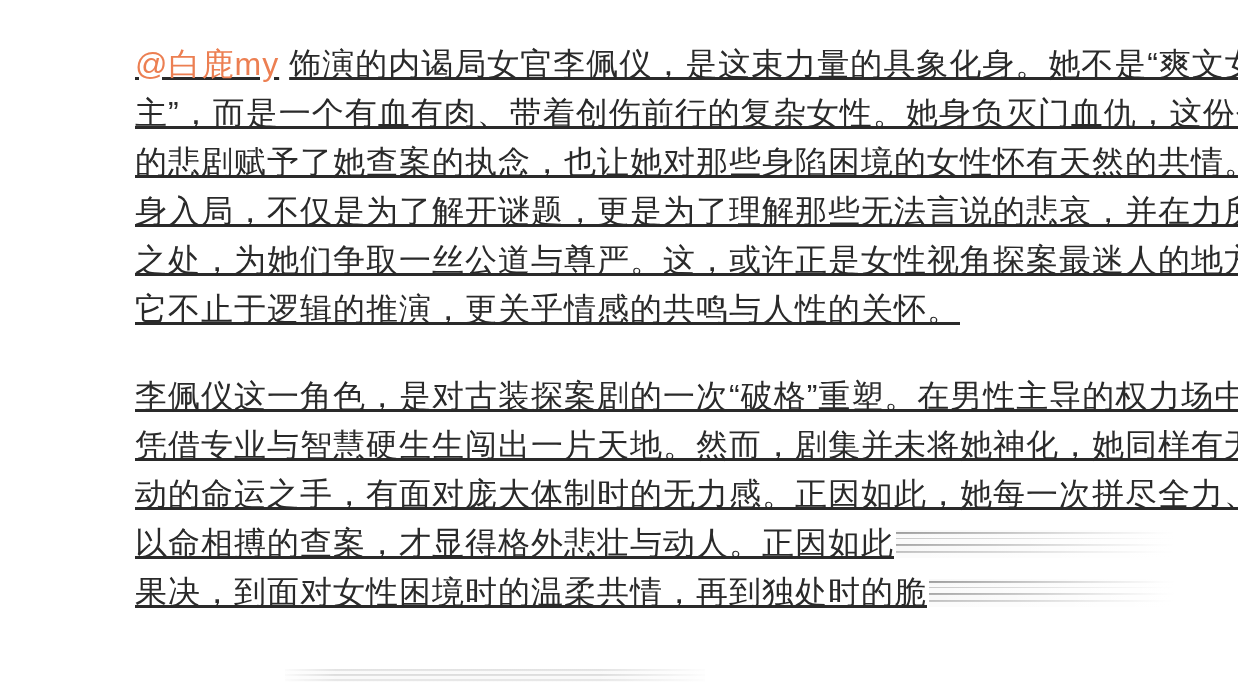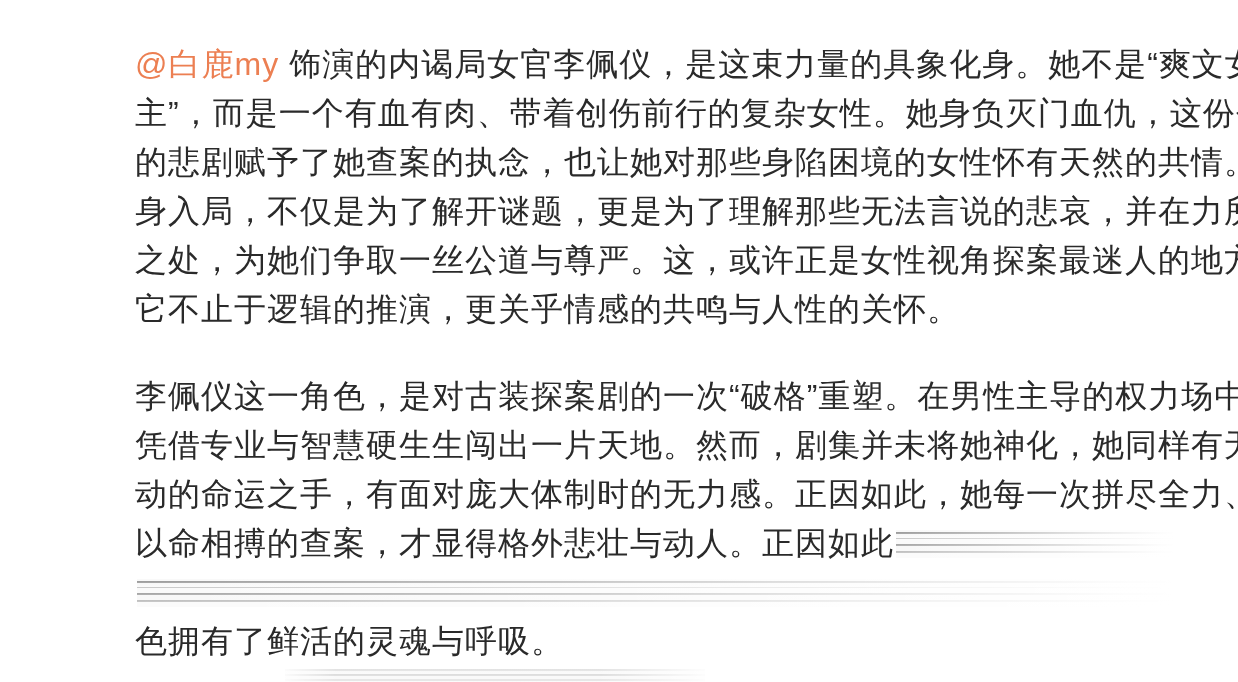--- a/index.html
+++ b/index.html
@@ -16,20 +16,21 @@
   }
   .article {
     position: absolute;
     left: 135px;
     top: 40px;
     width: 1040px;
     font-size: 32px;
     line-height: 49px;
     letter-spacing: 1px;
     color: var(--text-color, #2a2a2a);
+    text-decoration: underline;
   }
   .line {
     display: flex;
     align-items: stretch;
     white-space: nowrap;
     height: 49px;
   }
   .line.new-paragraph {
     margin-top: 38px;
   }
@@ -115,19 +116,17 @@
       <span>凭借专业与智慧硬生生闯出一片天地。然而，剧集并未将她神化，她同样有无法撼</span>
     </div>
     <div class="line">
       <span>动的命运之手，有面对庞大体制时的无力感。正因如此，她每一次拼尽全力、甚至</span>
     </div>
     <div class="line">
       <span>以命相搏的查案，才显得格外悲壮与动人。正因如此</span>
       <span class="smear"></span>
     </div>
     <div class="line">
+      <span>果决，到面对女性困境时的温柔共情，再到独处时的脆</span>
       <span class="smear"></span>
-    </div>
-    <div class="line">
-      <span>色拥有了鲜活的灵魂与呼吸。</span>
     </div>
   </div>
 <div class="bottom-smear"></div>
 
 </body></html>

